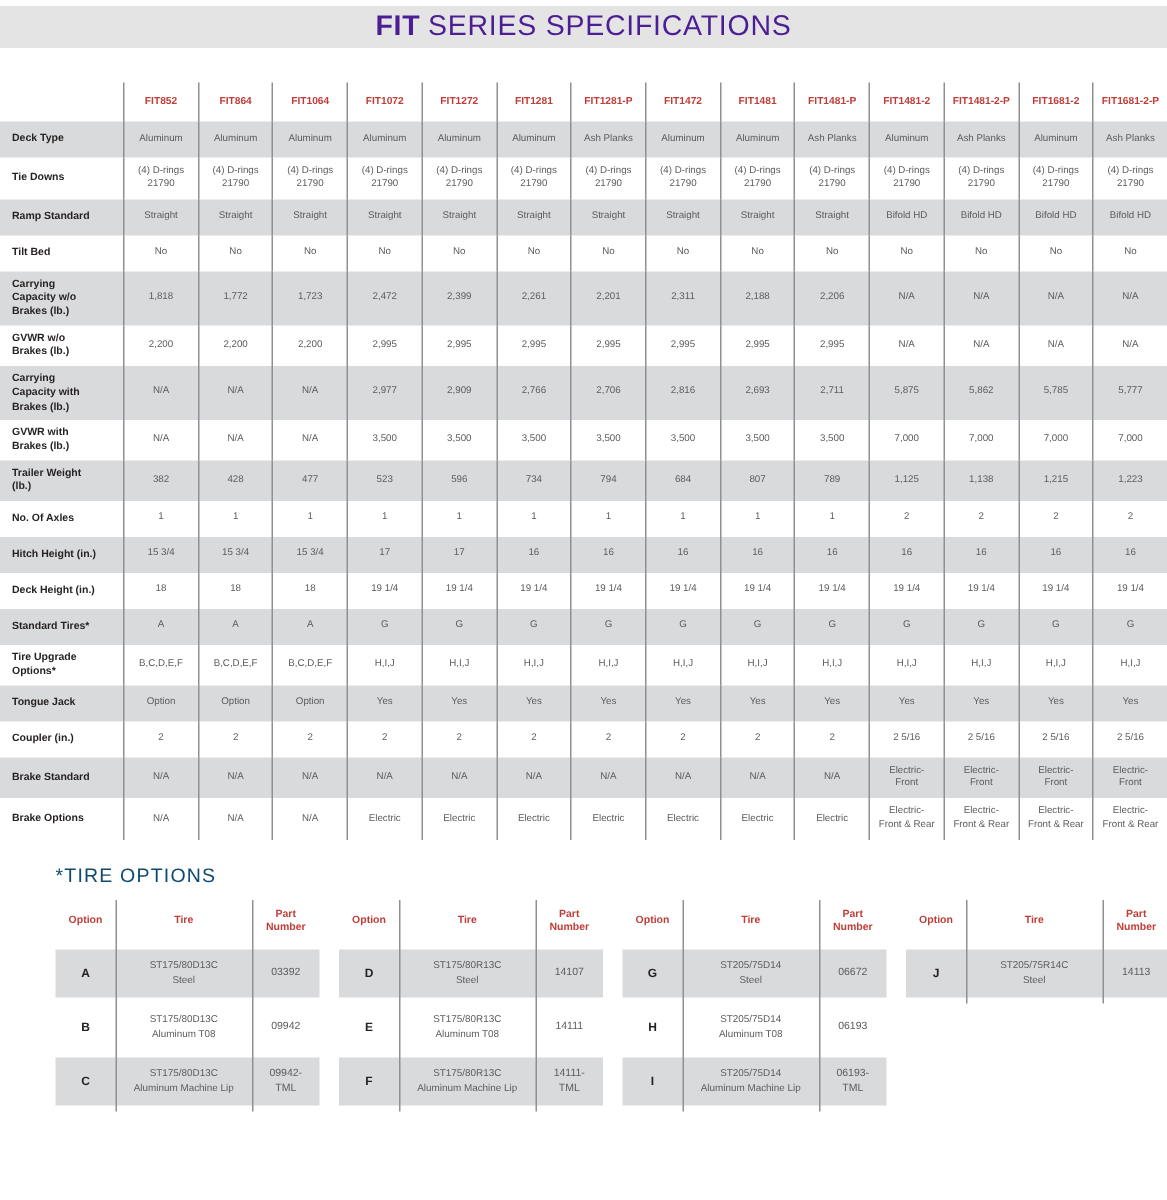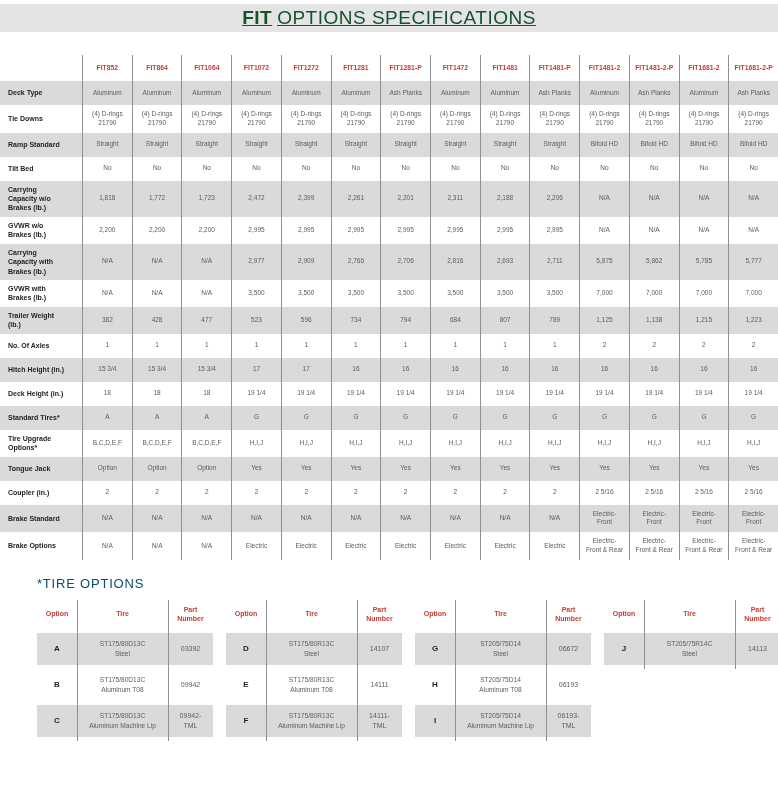--- a/index.html
+++ b/index.html
@@ -11,21 +11,21 @@
     --titlebar:#e4e4e5;
   }
   *{box-sizing:border-box;margin:0;padding:0;}
   html,body{width:778px;background:#fff;font-family:"Liberation Sans",sans-serif;}
   body{height:800px;overflow:hidden;}
 
   
   .title-bar{
     margin-top:4px;height:28px;width:778px;background:var(--titlebar);
     display:flex;align-items:center;justify-content:center;
-    font-size:19px;color:#14532d;letter-spacing:.5px;text-decoration:underline;
+    font-size:19px;color:#4c1d95;letter-spacing:.5px;
   }
   .title-bar .brand{font-weight:bold;margin-right:5px;}
 
   
   .spec-table{width:778px;margin-top:23px;}
   .spec-row{
     display:grid;grid-template-columns:82px repeat(14,1fr);
     width:778px;align-items:center;min-height:24px;
   }
   .spec-row.band{background:var(--band);}
@@ -60,21 +60,21 @@
   .t-opt{width:40px;font-weight:bold;color:var(--dark);font-size:8px;}
   .t-tire{width:91px;font-size:6.6px;line-height:1.45;color:var(--gray-text);}
   .t-part{width:45px;font-size:7px;line-height:1.4;color:var(--gray-text);}
   .tire-row.head .t-opt,.tire-row.head .t-tire,.tire-row.head .t-part{color:var(--red);font-size:7px;font-weight:bold;}
 </style>
 </head>
 <body>
 
 <div class="title-bar">
   <span class="brand">FIT</span>
-  <span>OPTIONS SPECIFICATIONS</span>
+  <span>SERIES SPECIFICATIONS</span>
 </div>
 
 <div class="spec-table">
   <div class="spec-row header">
       <div class="cell label"></div>
       <div class="cell hdr">FIT852</div>
       <div class="cell hdr">FIT864</div>
       <div class="cell hdr">FIT1064</div>
       <div class="cell hdr">FIT1072</div>
       <div class="cell hdr">FIT1272</div>

